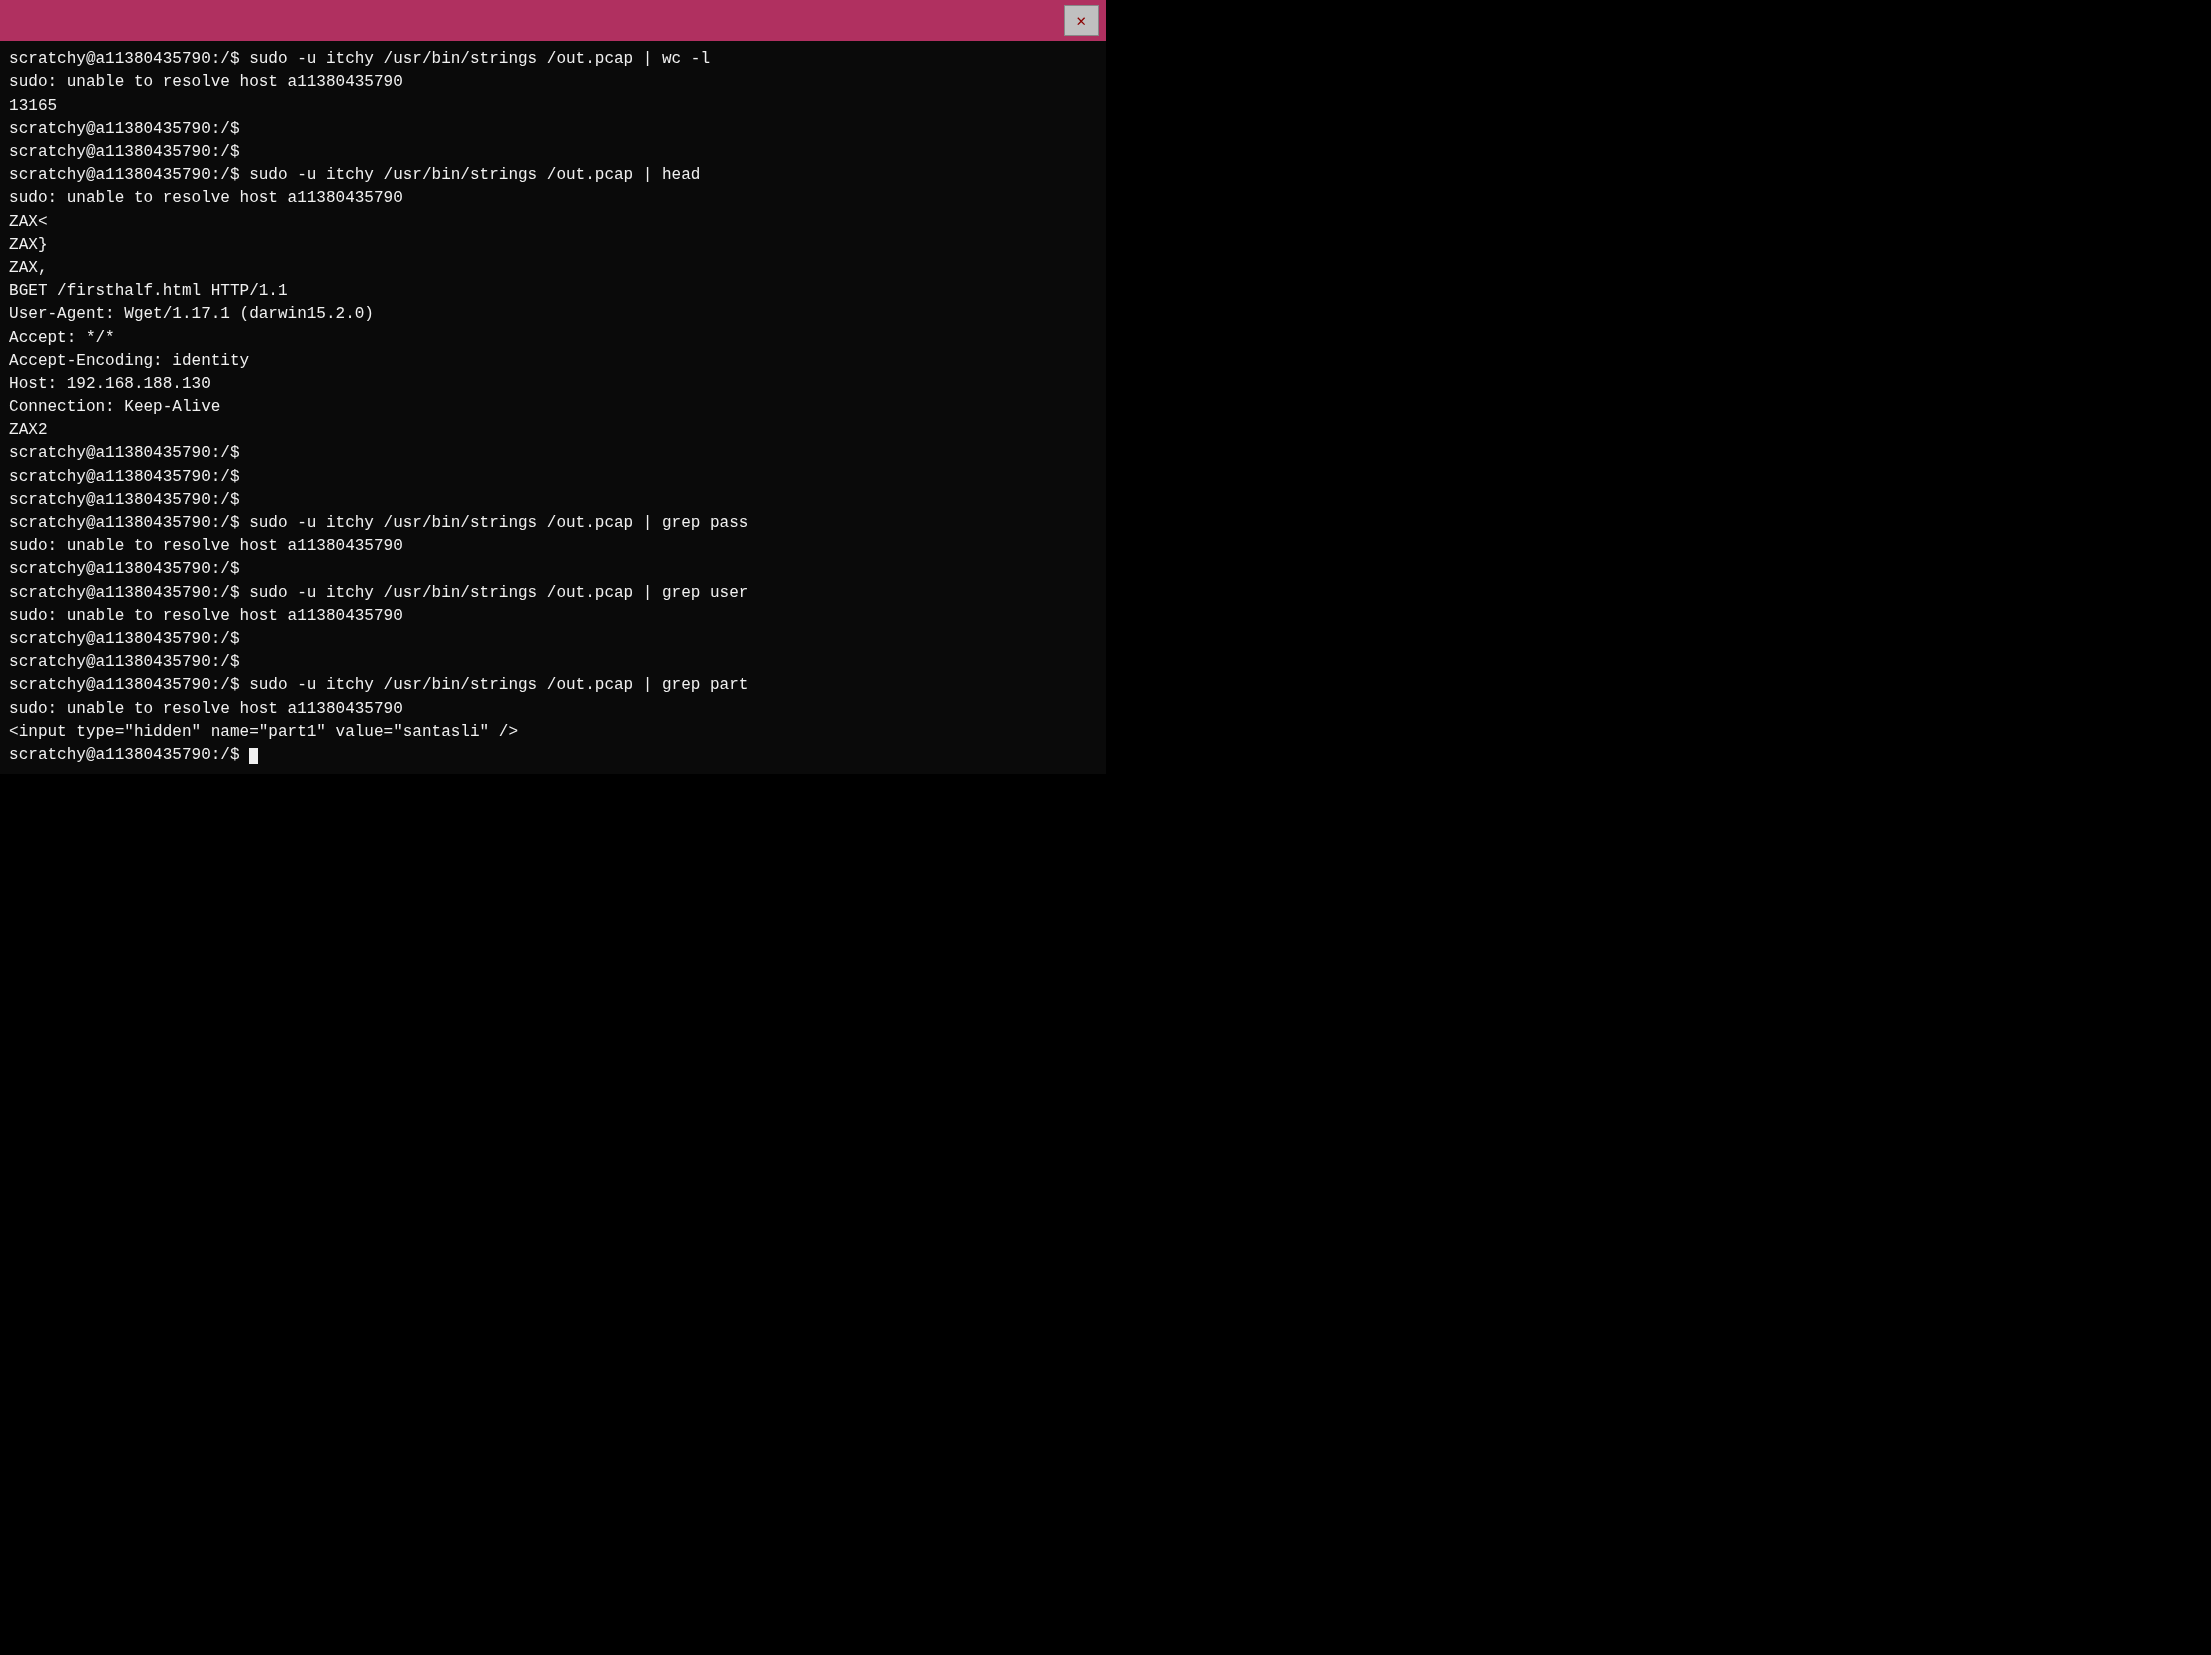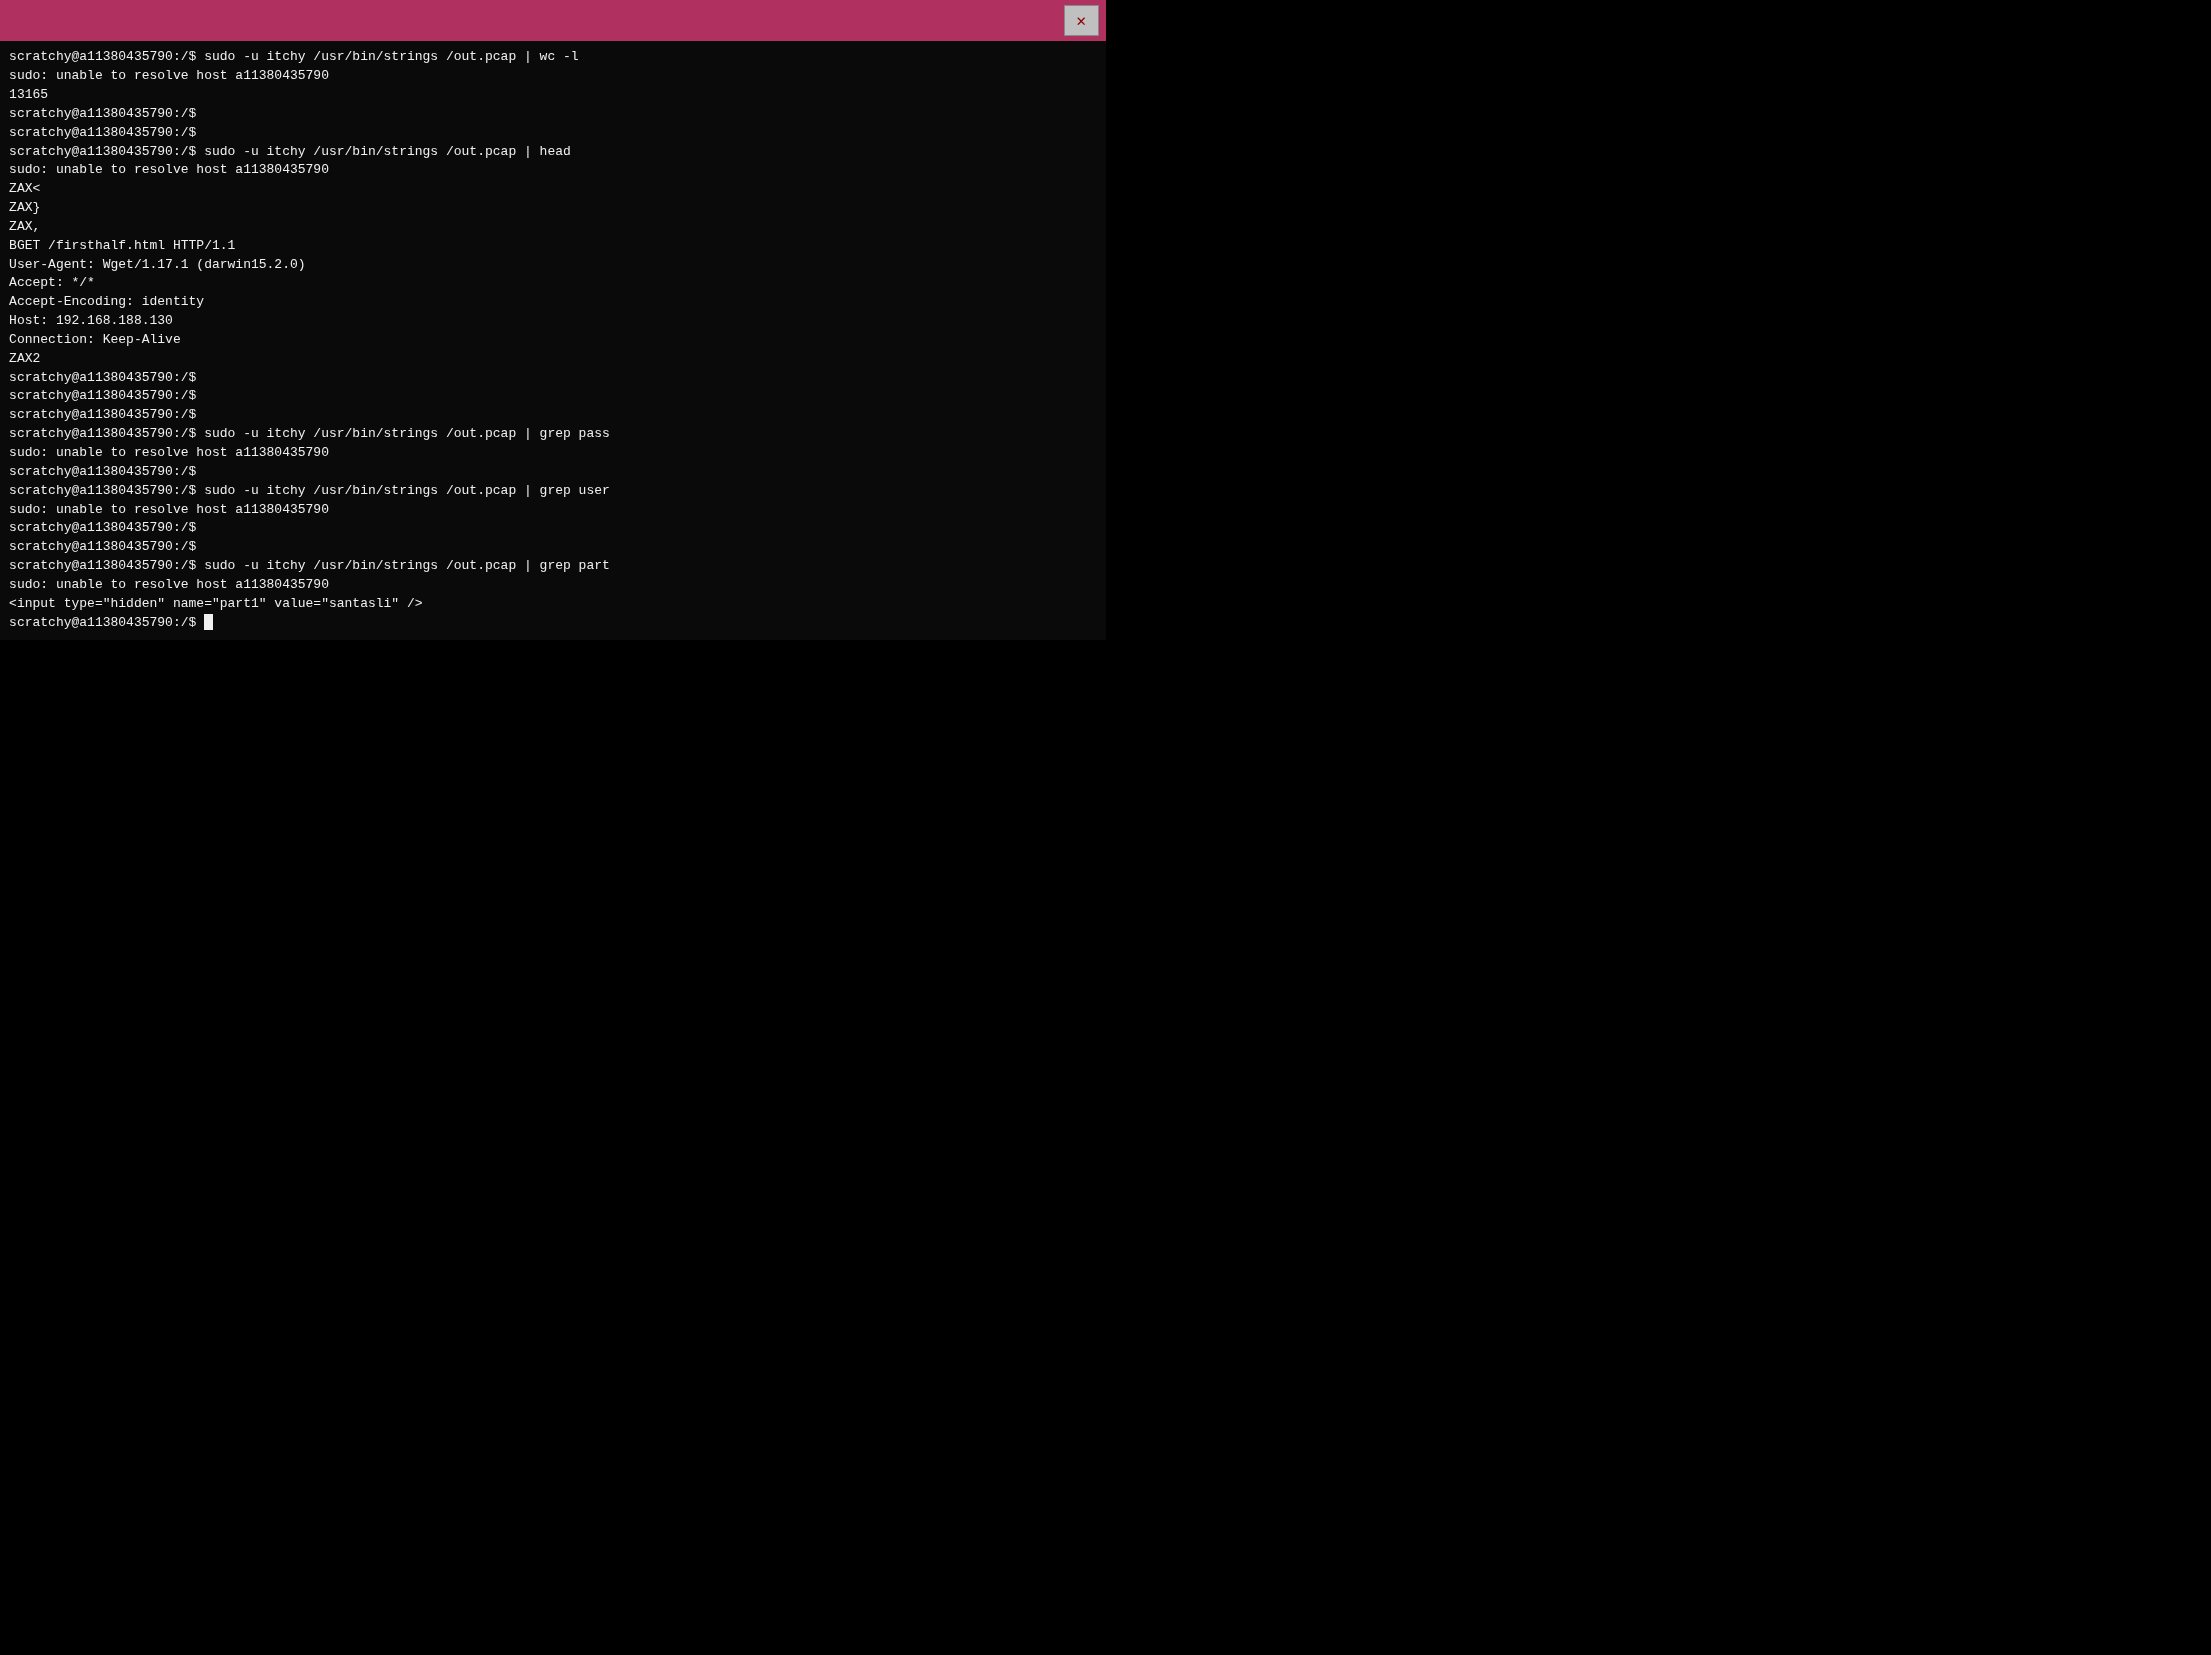--- a/index.html
+++ b/index.html
@@ -37,21 +37,21 @@
       justify-content: center;
       cursor: pointer;
       font-size: 16.4px;
       font-weight: bold;
       color: #8b0000;
     }
 
     .terminal-body {
       background: #0a0a0a;
       color: #f0f0f0;
-      font-size: 13px;
+      font-size: 16px;
       line-height: 1.45;
       padding: 7.3px 9.1px;
       height: calc(100% - 41px);
       overflow: hidden;
       white-space: pre;
     }
 
     .cursor {
       display: inline-block;
       width: 9.1px;

